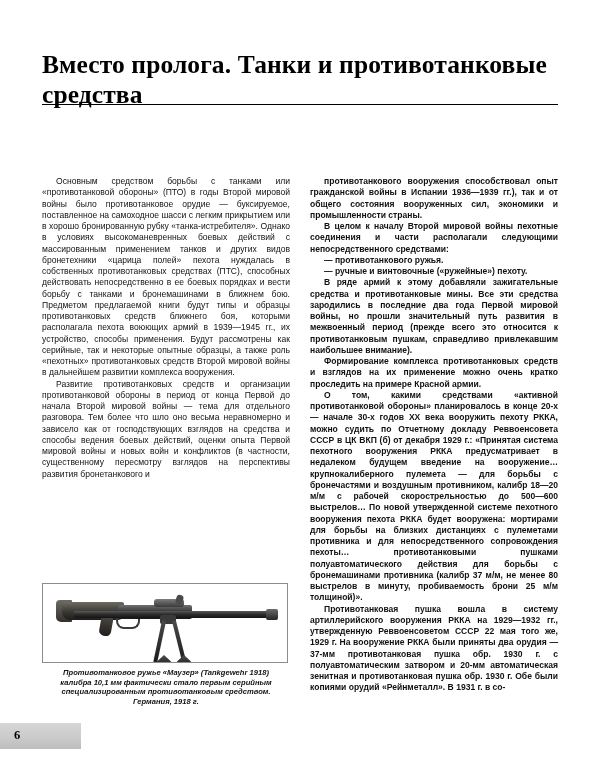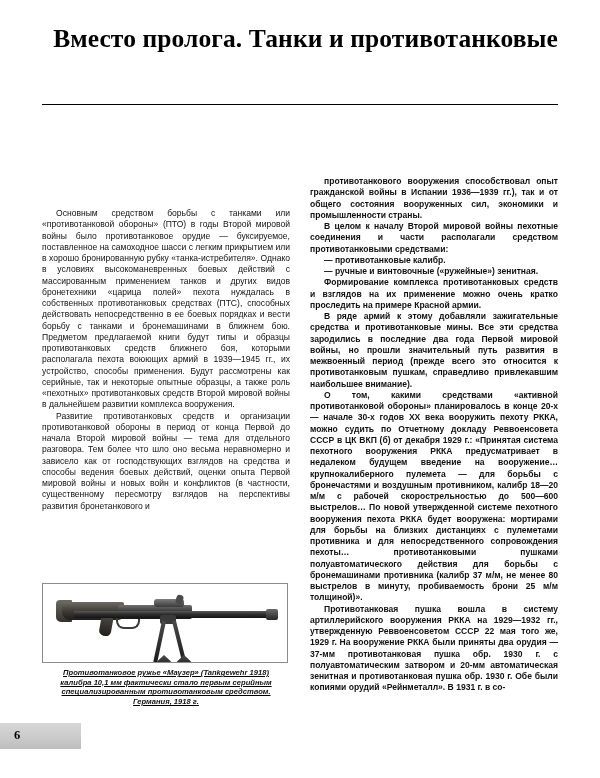--- a/index.html
+++ b/index.html
@@ -21,23 +21,23 @@
     left: 0; top: 0;
     width: 600px;
     height: 778px;
     background: #ffffff;
   }
 
   
   .title-block {
     position: absolute;
     left: 42px;
-    top: 24px;
+    top: 50px;
     width: 516px;
-    text-align: right;
+    text-align: left;
   }
   .title-text {
     font-family: "Liberation Serif", serif;
     font-weight: bold;
     font-size: 25.5px;
     line-height: 30px;
     letter-spacing: 0.1px;
     color: #000;
   }
   .title-rule {
@@ -53,37 +53,36 @@
   .col {
     position: absolute;
     top: 176px;
     width: 248px;
     font-size: 8.55px;
     line-height: 11.25px;
     text-align: justify;
     text-justify: inter-word;
     color: #111;
   }
-  .col-left  { left: 42px; margin-top: 32px; }
+  .col-left  { left: 42px; }
   .col-right { left: 310px; font-weight: bold; }
 
   .col p {
     margin: 0;
     text-indent: 14px;
     hyphens: manual;
   }
   .col p.dash-item { text-indent: 14px; }
 
   
   .figure {
     position: absolute;
     left: 42px;
     top: 583px;
     width: 248px;
-    text-decoration: underline;
   }
   .figure-frame {
     width: 246px;
     height: 80px;
     border: 1px solid #8c8c8c;
     background: #ffffff;
     box-sizing: border-box;
     position: relative;
     overflow: hidden;
   }
@@ -191,35 +190,36 @@
   .bipod-foot-a { left: 113px; }
   .bipod-foot-b { left: 133px; }
 </style>
 </head>
 <body>
 
 <div class="page">
 
   <div class="title-block">
     <div class="title-text">Вместо пролога. Танки и противотанковые</div>
+    <div class="title-text">средства</div>
   </div>
   <div class="title-rule"></div>
 
   <div class="col col-left">
     <p>Основным средством борьбы с танками или «противотанковой обороны» (ПТО) в годы Второй мировой войны было противотанковое орудие — буксируемое, поставленное на самоходное шасси с легким прикрытием или в хорошо бронированную рубку «танка-истребителя». Однако в условиях высокоманевренных боевых действий с массированным применением танков и других видов бронетехники «царица полей» пехота нуждалась в собственных противотанковых средствах (ПТС), способных действовать непосредственно в ее боевых порядках и вести борьбу с танками и бронемашинами в ближнем бою. Предметом предлагаемой книги будут типы и образцы противотанковых средств ближнего боя, которыми располагала пехота воюющих армий в 1939—1945 гг., их устройство, способы применения. Будут рассмотрены как серийные, так и некоторые опытные образцы, а также роль «пехотных» противотанковых средств Второй мировой войны в дальнейшем развитии комплекса вооружения.</p>
     <p>Развитие противотанковых средств и организации противотанковой обороны в период от конца Первой до начала Второй мировой войны — тема для отдельного разговора. Тем более что шло оно весьма неравномерно и зависело как от господствующих взглядов на средства и способы ведения боевых действий, оценки опыта Первой мировой войны и новых войн и конфликтов (в частности, существенному пересмотру взглядов на перспективы развития бронетанкового и</p>
   </div>
 
   <div class="col col-right">
     <p>противотанкового вооружения способствовал опыт гражданской войны в Испании 1936—1939 гг.), так и от общего состояния вооруженных сил, экономики и промышленности страны.</p>
-    <p>В целом к началу Второй мировой войны пехотные соединения и части располагали средством противотанковыми средствами:</p>
-    <p class="dash-item">— противотанковые калибр.</p>
-    <p class="dash-item">— ручные и винтовочные («ружейные») зенитная.</p>
+    <p>В целом к началу Второй мировой войны пехотные соединения и части располагали следующими непосредственного средствами:</p>
+    <p class="dash-item">— противотанкового ружья.</p>
+    <p class="dash-item">— ручные и винтовочные («ружейные») пехоту.</p>
+    <p>В ряде армий к этому добавляли зажигательные средства и противотанковые мины. Все эти средства зародились в последние два года Первой мировой войны, но прошли значительный путь развития в межвоенный период (прежде всего это относится к противотанковым пушкам, справедливо привлекавшим наибольшее внимание).</p>
     <p>Формирование комплекса противотанковых средств и взглядов на их применение можно очень кратко проследить на примере Красной армии.</p>
-    <p>В ряде армий к этому добавляли зажигательные средства и противотанковые мины. Все эти средства зародились в последние два года Первой мировой войны, но прошли значительный путь развития в межвоенный период (прежде всего это относится к противотанковым пушкам, справедливо привлекавшим наибольшее внимание).</p>
     <p>О том, какими средствами «активной противотанковой обороны» планировалось в конце 20-х — начале 30-х годов XX века вооружить пехоту РККА, можно судить по Отчетному докладу Реввоенсовета СССР в ЦК ВКП (б) от декабря 1929 г.: «Принятая система пехотного вооружения РККА предусматривает в недалеком будущем введение на вооружение… крупнокалиберного пулемета — для борьбы с бронечастями и воздушным противником, калибр 18—20 м/м с рабочей скорострельностью до 500—600 выстрелов… По новой утвержденной системе пехотного вооружения пехота РККА будет вооружена: мортирами для борьбы на близких дистанциях с пулеметами противника и для непосредственного сопровождения пехоты… противотанковыми пушками полуавтоматического действия для борьбы с бронемашинами противника (калибр 37 м/м, не менее 80 выстрелов в минуту, пробиваемость брони 25 м/м толщиной)».</p>
     <p>Противотанковая пушка вошла в систему артиллерийского вооружения РККА на 1929—1932 гг., утвержденную Реввоенсоветом СССР 22 мая того же, 1929 г. На вооружение РККА были приняты два орудия — 37-мм противотанковая пушка обр. 1930 г. с полуавтоматическим затвором и 20-мм автоматическая зенитная и противотанковая пушка обр. 1930 г. Обе были копиями орудий «Рейнметалл». В 1931 г. в со-</p>
   </div>
 
   <div class="figure">
     <div class="figure-frame">
       <div class="photo">
         <div class="rifle rifle-butt"></div>
         <div class="rifle rifle-stock"></div>
         <div class="rifle rifle-grip"></div>

